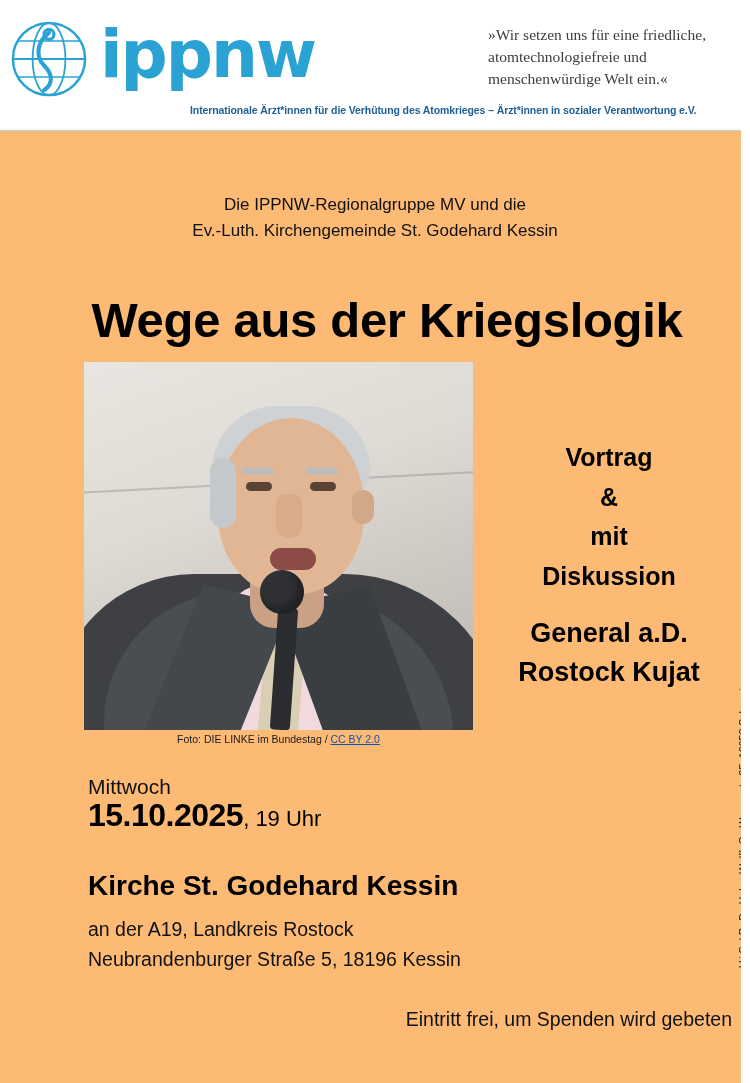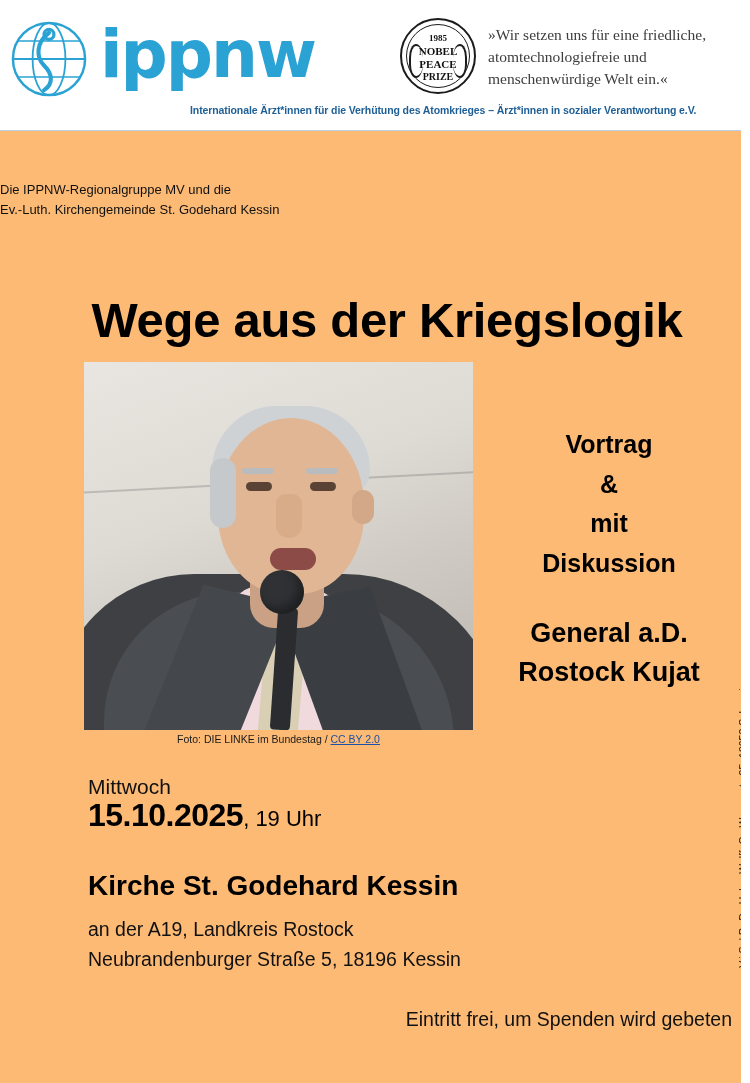--- a/index.html
+++ b/index.html
@@ -93,23 +93,23 @@
     width: 250px;
     font-family: "Liberation Serif", serif;
     font-size: 15.5px;
     line-height: 1.42;
     color: #3d3d3d;
   }
 
   
   .intro {
     position: absolute;
-    top: 180px; left: 0; width: 750px;
-    text-align: left;
-    font-size: 13px;
+    top: 192px; left: 0; width: 750px;
+    text-align: center;
+    font-size: 17px;
     line-height: 1.5;
     color: #111;
   }
   .title {
     position: absolute;
     top: 292px; left: 12px; width: 750px;
     text-align: center;
     font-size: 49px;
     font-weight: bold;
     color: #000;
@@ -268,21 +268,21 @@
     font-size: 10.5px;
     color: #1a1a1a;
   }
   .photo-credit a {
     color: #1b4fa8;
     text-decoration: underline;
   }
 
   .side-block {
     position: absolute;
-    left: 478px; top: 425px;
+    left: 478px; top: 438px;
     width: 262px;
     text-align: center;
     font-size: 25px;
     font-weight: bold;
     line-height: 1.58;
     color: #000;
   }
   .speaker {
     position: absolute;
     left: 478px; top: 614px;
@@ -366,29 +366,20 @@
       <line x1="6" y1="50" x2="94" y2="50" stroke="#2aa3d4" stroke-width="2.2"></line>
       <path d="M12 28 H88" fill="none" stroke="#2aa3d4" stroke-width="2"></path>
       <path d="M12 72 H88" fill="none" stroke="#2aa3d4" stroke-width="2"></path>
       <path d="M50 18 C34 30 34 48 44 58 C54 68 56 80 44 88" fill="none" stroke="#2aa3d4" stroke-width="5" stroke-linecap="round"></path>
       <circle cx="50" cy="20" r="6" fill="none" stroke="#2aa3d4" stroke-width="4"></circle>
     </svg>
 
     <div class="ippnw-word">ippnw</div>
     <div class="ippnw-sub">Internationale Ärzt*innen für die Verhütung des Atomkrieges – Ärzt*innen in sozialer Verantwortung e.V.</div>
 
-    <div class="nobel-seal">
-      <div class="inner"></div>
-      <div class="laurel-l"></div>
-      <div class="laurel-r"></div>
-      <div class="nobel-text nobel-year">1985</div>
-      <div class="nobel-text nobel-l1">NOBEL</div>
-      <div class="nobel-text nobel-l2">PEACE</div>
-      <div class="nobel-text nobel-l3">PRIZE</div>
-    </div>
 
     <div class="claim">»Wir setzen uns für eine friedliche, atomtechnologiefreie und menschenwürdige Welt ein.«</div>
   </div>
 
   <div class="intro">
     <div>Die IPPNW-Regionalgruppe MV und die</div>
     <div>Ev.-Luth. Kirchengemeinde St. Godehard Kessin</div>
   </div>
 
   <div class="title">Wege aus der Kriegslogik</div>

